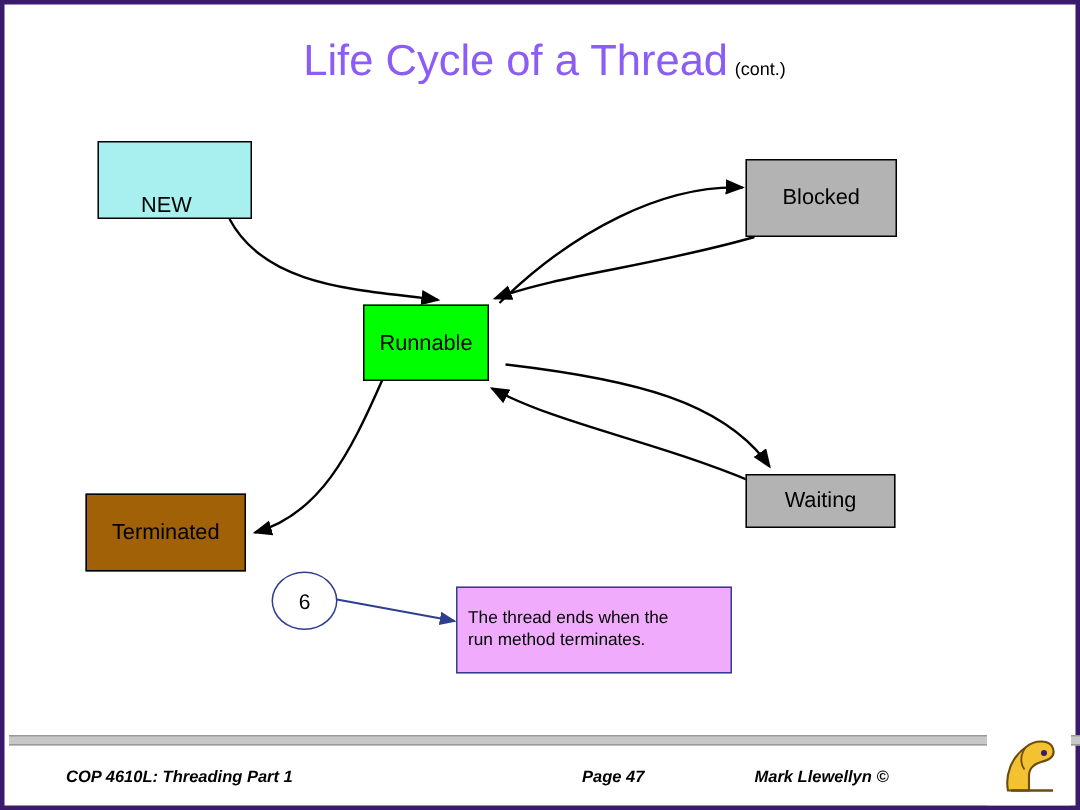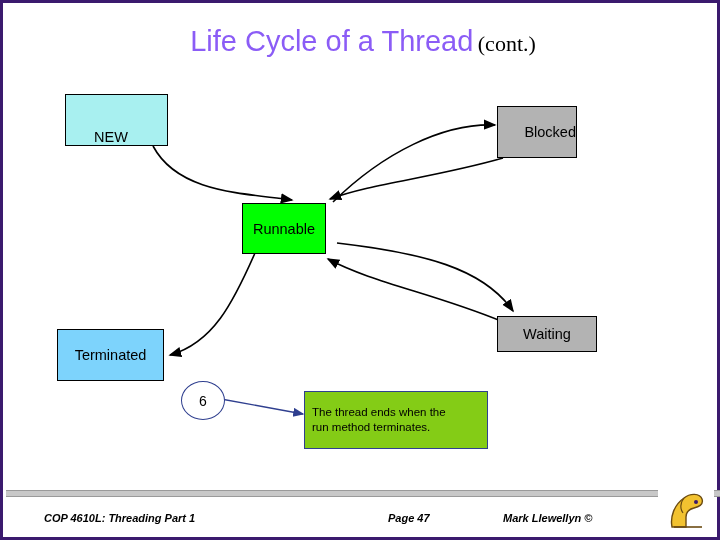--- a/index.html
+++ b/index.html
@@ -32,23 +32,23 @@
     width: 720px;
     text-align: center;
     white-space: nowrap;
   }
   #title .main {
     font-size: 29px;
     color: #8b5cf6;
     font-family: "Liberation Sans", sans-serif;
   }
   #title .cont {
-    font-size: 22px;
-    color: #000000;
-    font-family: Liberation Serif, serif;
+    font-size: 12px;
+    color: #000000;
+    font-family: Liberation Sans, sans-serif;
   }
   
   #diagram {
     position: absolute;
     left: 0;
     top: 0;
     width: 720px;
     height: 540px;
   }
   svg#arrows {
@@ -76,45 +76,44 @@
     width: 103px;
     height: 52px;
     background: #a8f0f0;
     justify-content: flex-start;
     padding-left: 28px;
     align-items: flex-end;
   }
   #node-blocked {
     left: 494px;
     top: 103px;
-    width: 80px;
+    width: 101px;
     height: 52px;
     background: #b3b3b3;
-    justify-content: flex-end;
   }
   #node-runnable {
     left: 239px;
     top: 200px;
     width: 84px;
     height: 51px;
     background: #00ff00;
   }
   #node-waiting {
     left: 494px;
     top: 313px;
     width: 100px;
     height: 36px;
     background: #b3b3b3;
   }
   #node-terminated {
     left: 54px;
     top: 326px;
     width: 107px;
     height: 52px;
-    background: #7dd3fc;
+    background: #a16207;
   }
   
   #step-6 {
     position: absolute;
     left: 178px;
     top: 378px;
     width: 42px;
     height: 37px;
     border: 1px solid #2f3f8f;
     border-radius: 50%;
@@ -126,21 +125,21 @@
     color: #000000;
   }
   
   #callout {
     position: absolute;
     left: 301px;
     top: 388px;
     width: 184px;
     height: 58px;
     border: 1px solid #2f3f8f;
-    background: #84cc16;
+    background: #f0abfc;
     box-sizing: border-box;
     padding: 13px 0 0 7px;
     font-size: 11.5px;
     color: #000000;
     line-height: 15px;
   }
   
   #footer-rule {
     position: absolute;
     left: 3px;

